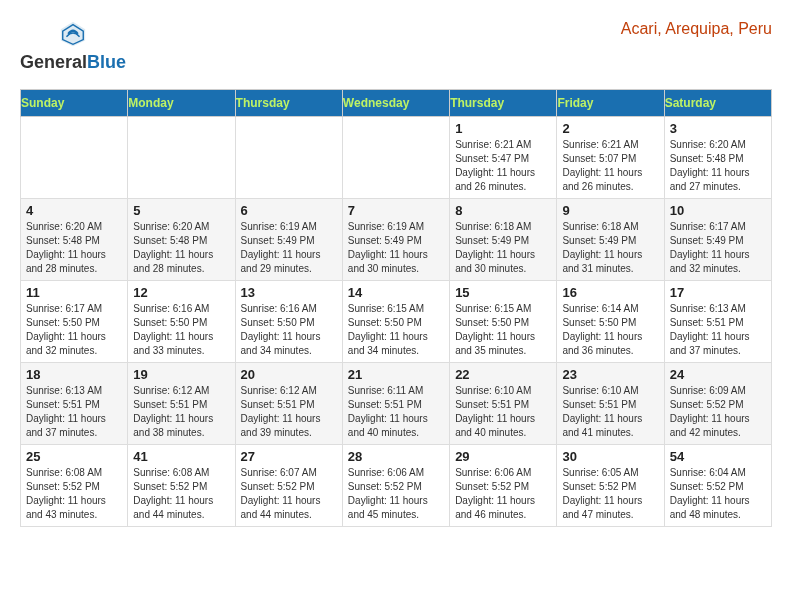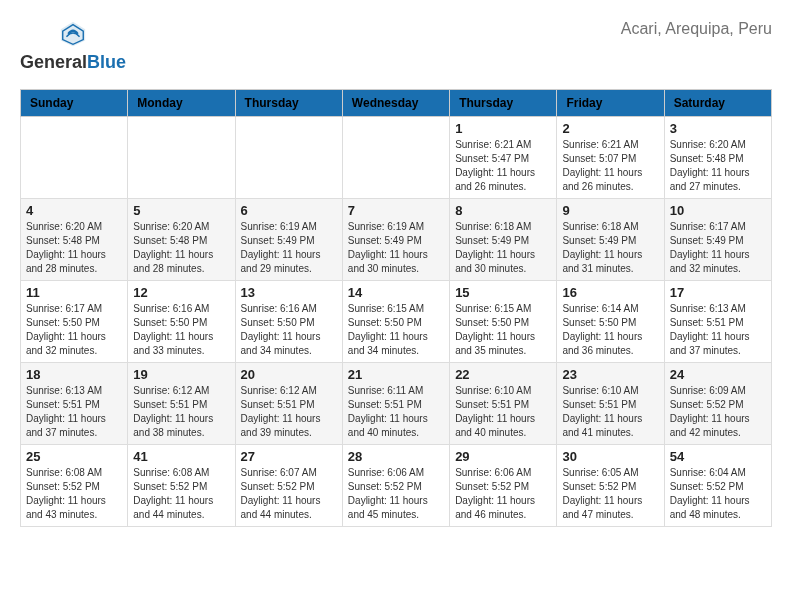--- a/index.html
+++ b/index.html
@@ -40,31 +40,31 @@
       text-align: right;
     }
     .title-month {
       font-size: 36px;
       font-weight: bold;
       color: #333;
       line-height: 1.1;
     }
     .title-location {
       font-size: 16px;
-      color: #737373;
+      color: #c2410c;
     }
     table {
       width: 100%;
       border-collapse: collapse;
       font-size: 11px;
     }
     thead tr th {
       background-color: #1a6fb0;
-      color: #000000;
-      padding: 6px 9px;
+      color: #bef264;
+      padding: 6px 0;
       text-align: left;
       font-size: 12px;
       font-weight: bold;
       border: 1px solid #ccc;
     }
     tbody tr td {
       border: 1px solid #ddd;
       vertical-align: top;
       padding: 4px 5px;
       width: 14.28%;

